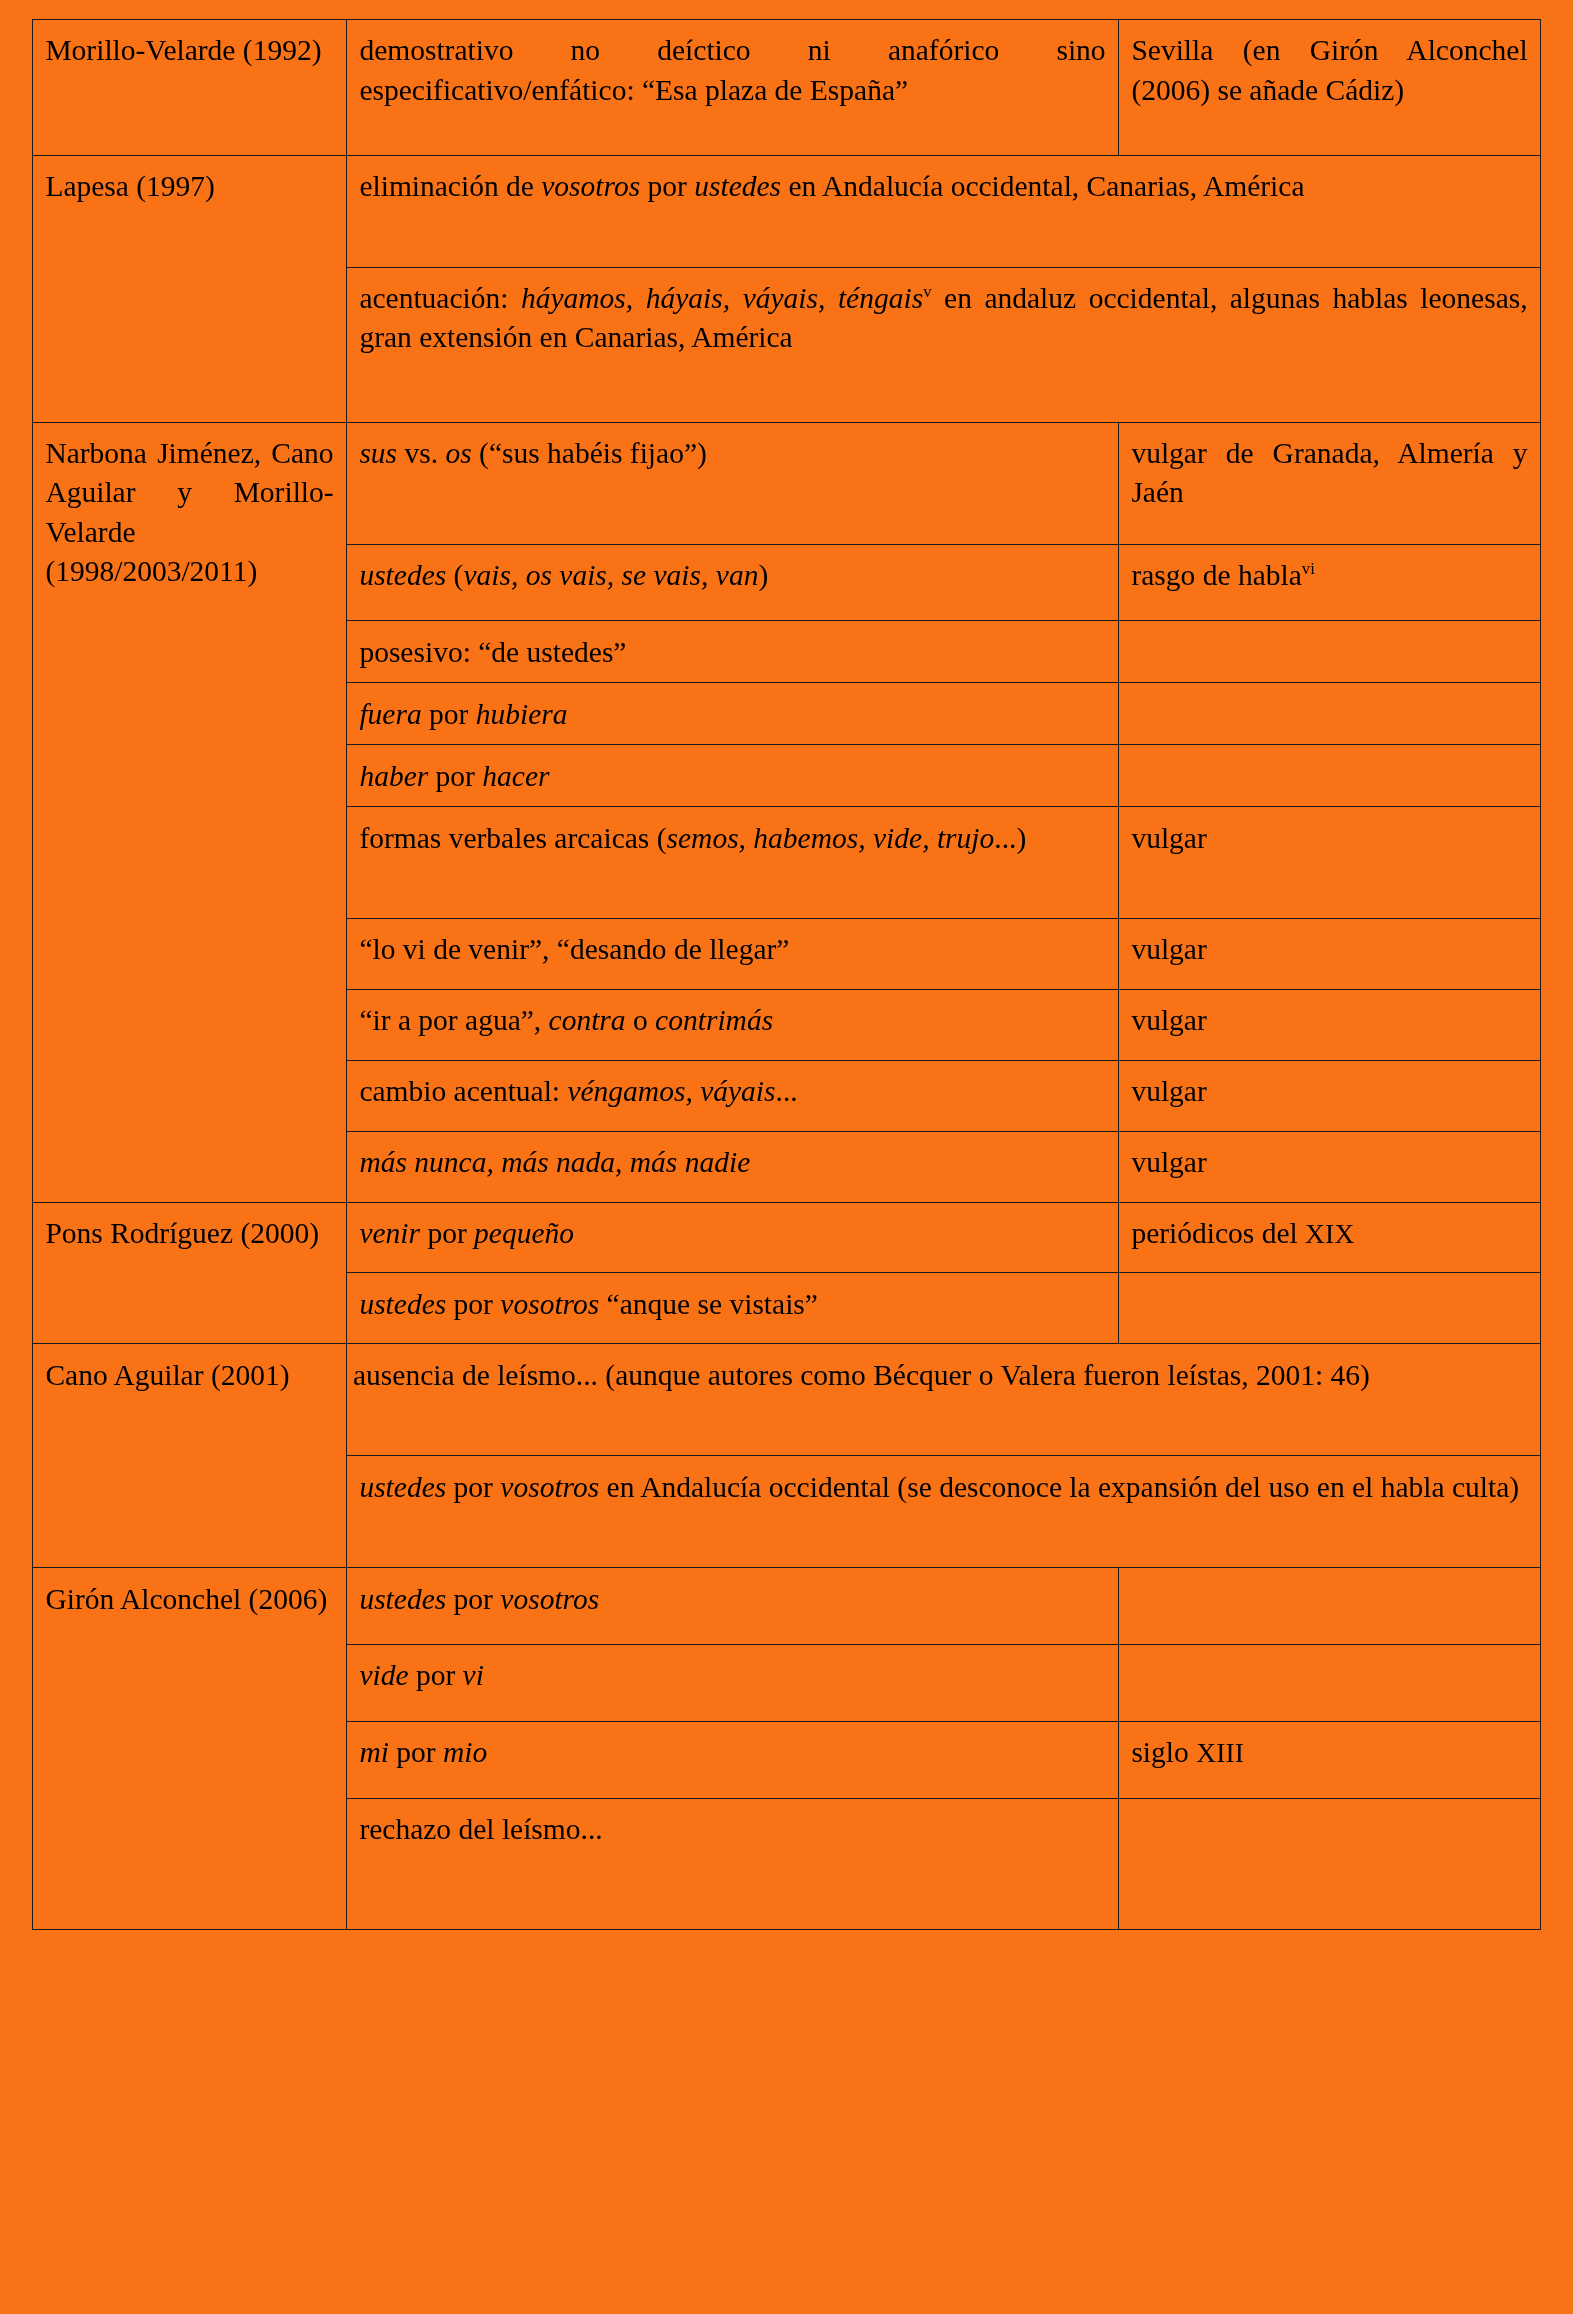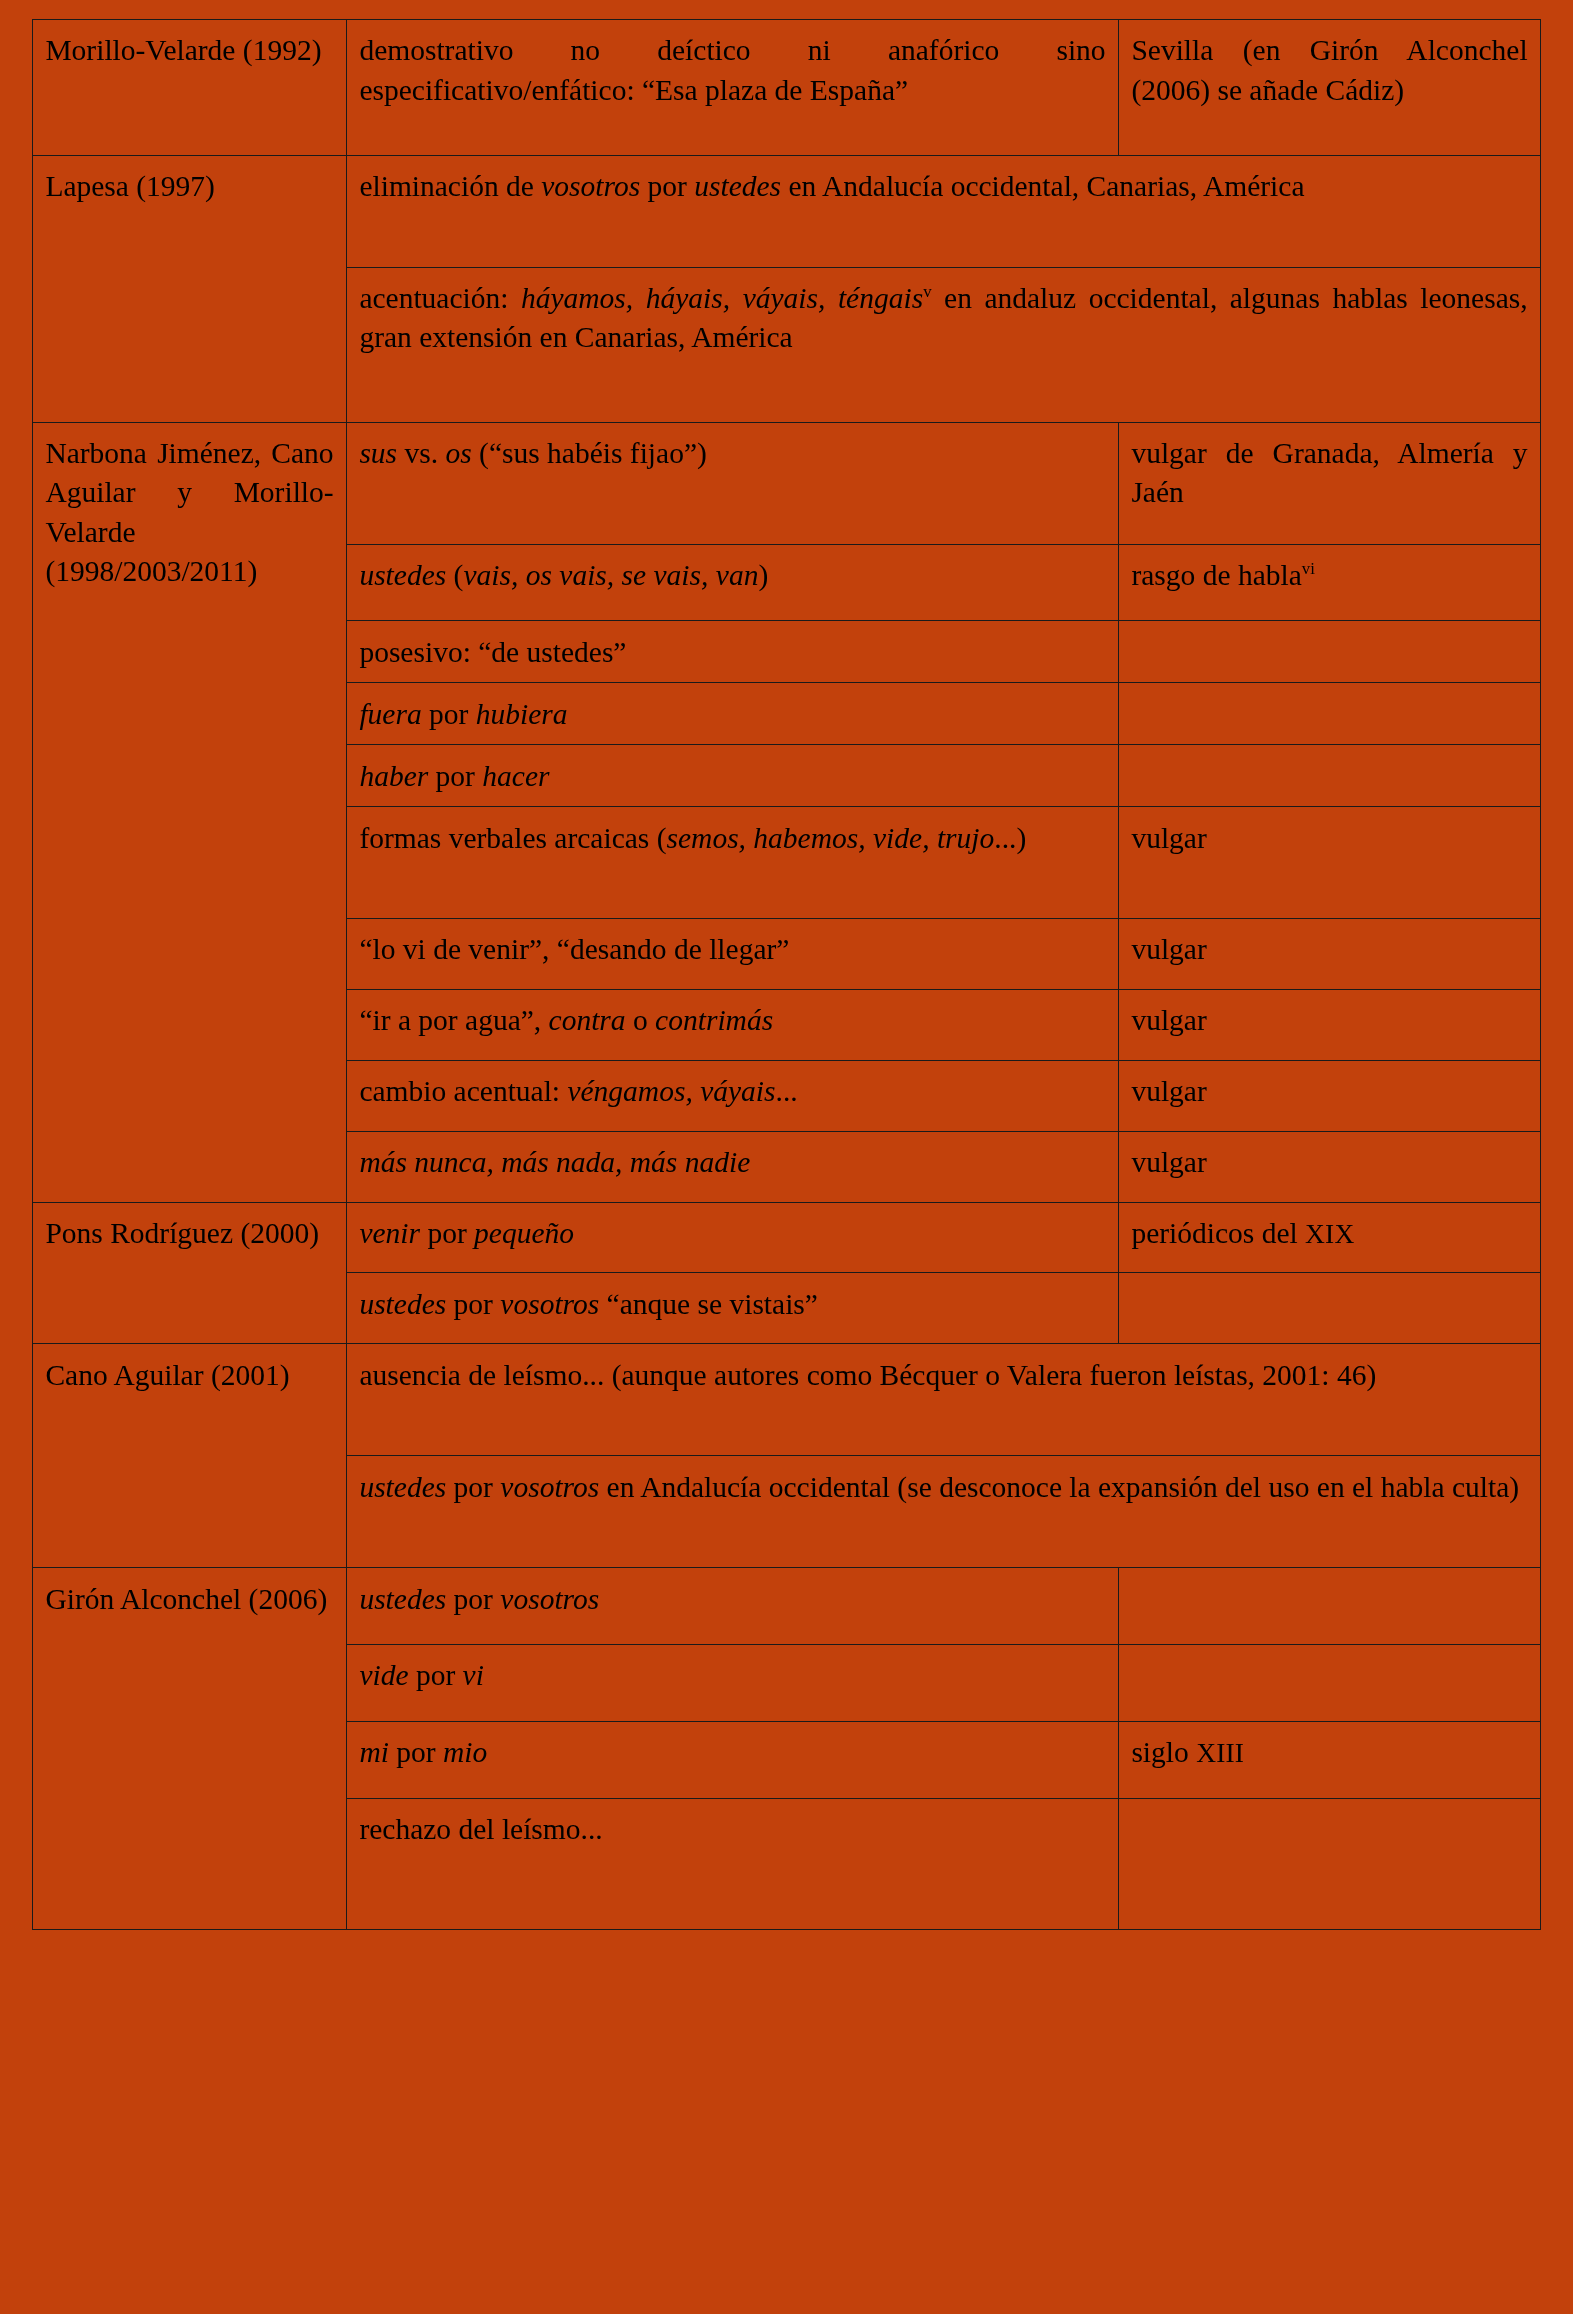--- a/index.html
+++ b/index.html
@@ -11,21 +11,21 @@
     width: 1573px;
     font-family: "Liberation Serif", "DejaVu Serif", serif;
     color: #000000;
   }
   #page {
     width: 1573px;
     min-height: 2314px;
     position: relative;
     box-sizing: border-box;
     padding: 19px 32px 0 32px;
-    background: #c2410c;
+    background: #f97316;
   }
   table.linguistic-table {
     border-collapse: collapse;
     width: 1508px;
     table-layout: fixed;
     border: 1.9px solid #1a1a1a;
   }
   table.linguistic-table td {
     border: 1px solid #1a1a1a;
     vertical-align: top;
@@ -212,21 +212,21 @@
         <td style="height:49px;">
           <span><i>ustedes</i> por <i>vosotros</i> “anque se vistais”</span>
         </td>
         <td class="col-region cell-empty"></td>
       </tr>
 
       <tr>
         <td class="col-author" rowspan="2">
           <span class="just-author">Cano Aguilar (2001)</span>
         </td>
-        <td colspan="2" style="height:90px;">
+        <td colspan="2" style="height:90px;padding-left:6px;">
           <span class="just">ausencia de leísmo... (aunque autores como Bécquer o Valera fueron leístas, 2001: 46)</span>
         </td>
       </tr>
 
       <tr>
         <td colspan="2" style="height:90px;margin-left:24px;">
           <span class="just"><i>ustedes</i> por <i>vosotros</i> en Andalucía occidental (se desconoce la expansión del uso en el habla culta)</span>
         </td>
       </tr>
 

